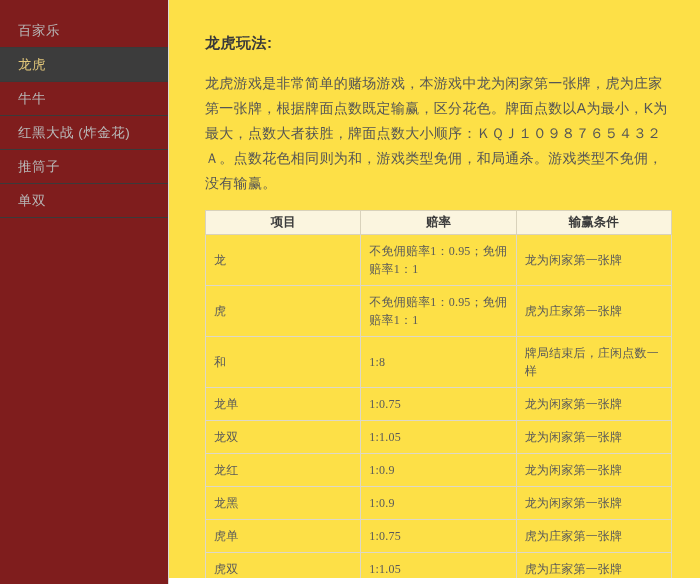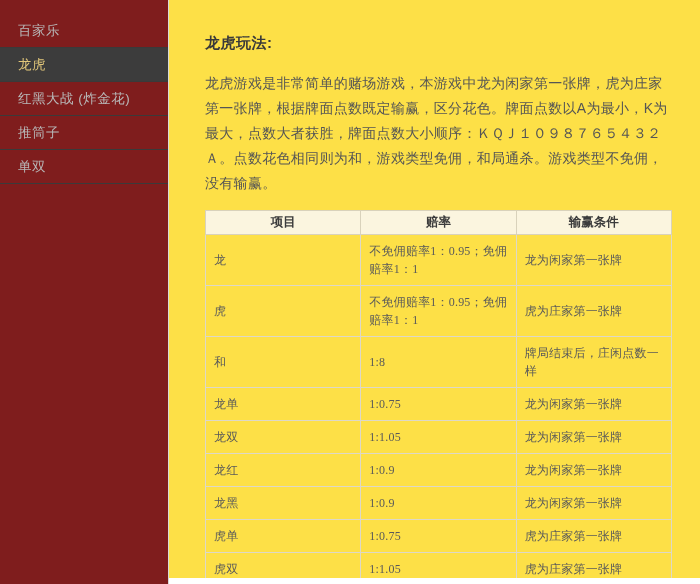--- a/index.html
+++ b/index.html
@@ -111,20 +111,23 @@
 <div class="app">
 
   <nav class="sidebar">
     <div class="nav-item">
       <span>百家乐</span>
     </div>
     <div class="nav-item active">
       <span>龙虎</span>
     </div>
     <div class="nav-item">
+      <span>牛牛</span>
+    </div>
+    <div class="nav-item">
       <span>红黑大战 (炸金花)</span>
     </div>
     <div class="nav-item">
       <span>推筒子</span>
     </div>
     <div class="nav-item">
       <span>单双</span>
     </div>
   </nav>
 

